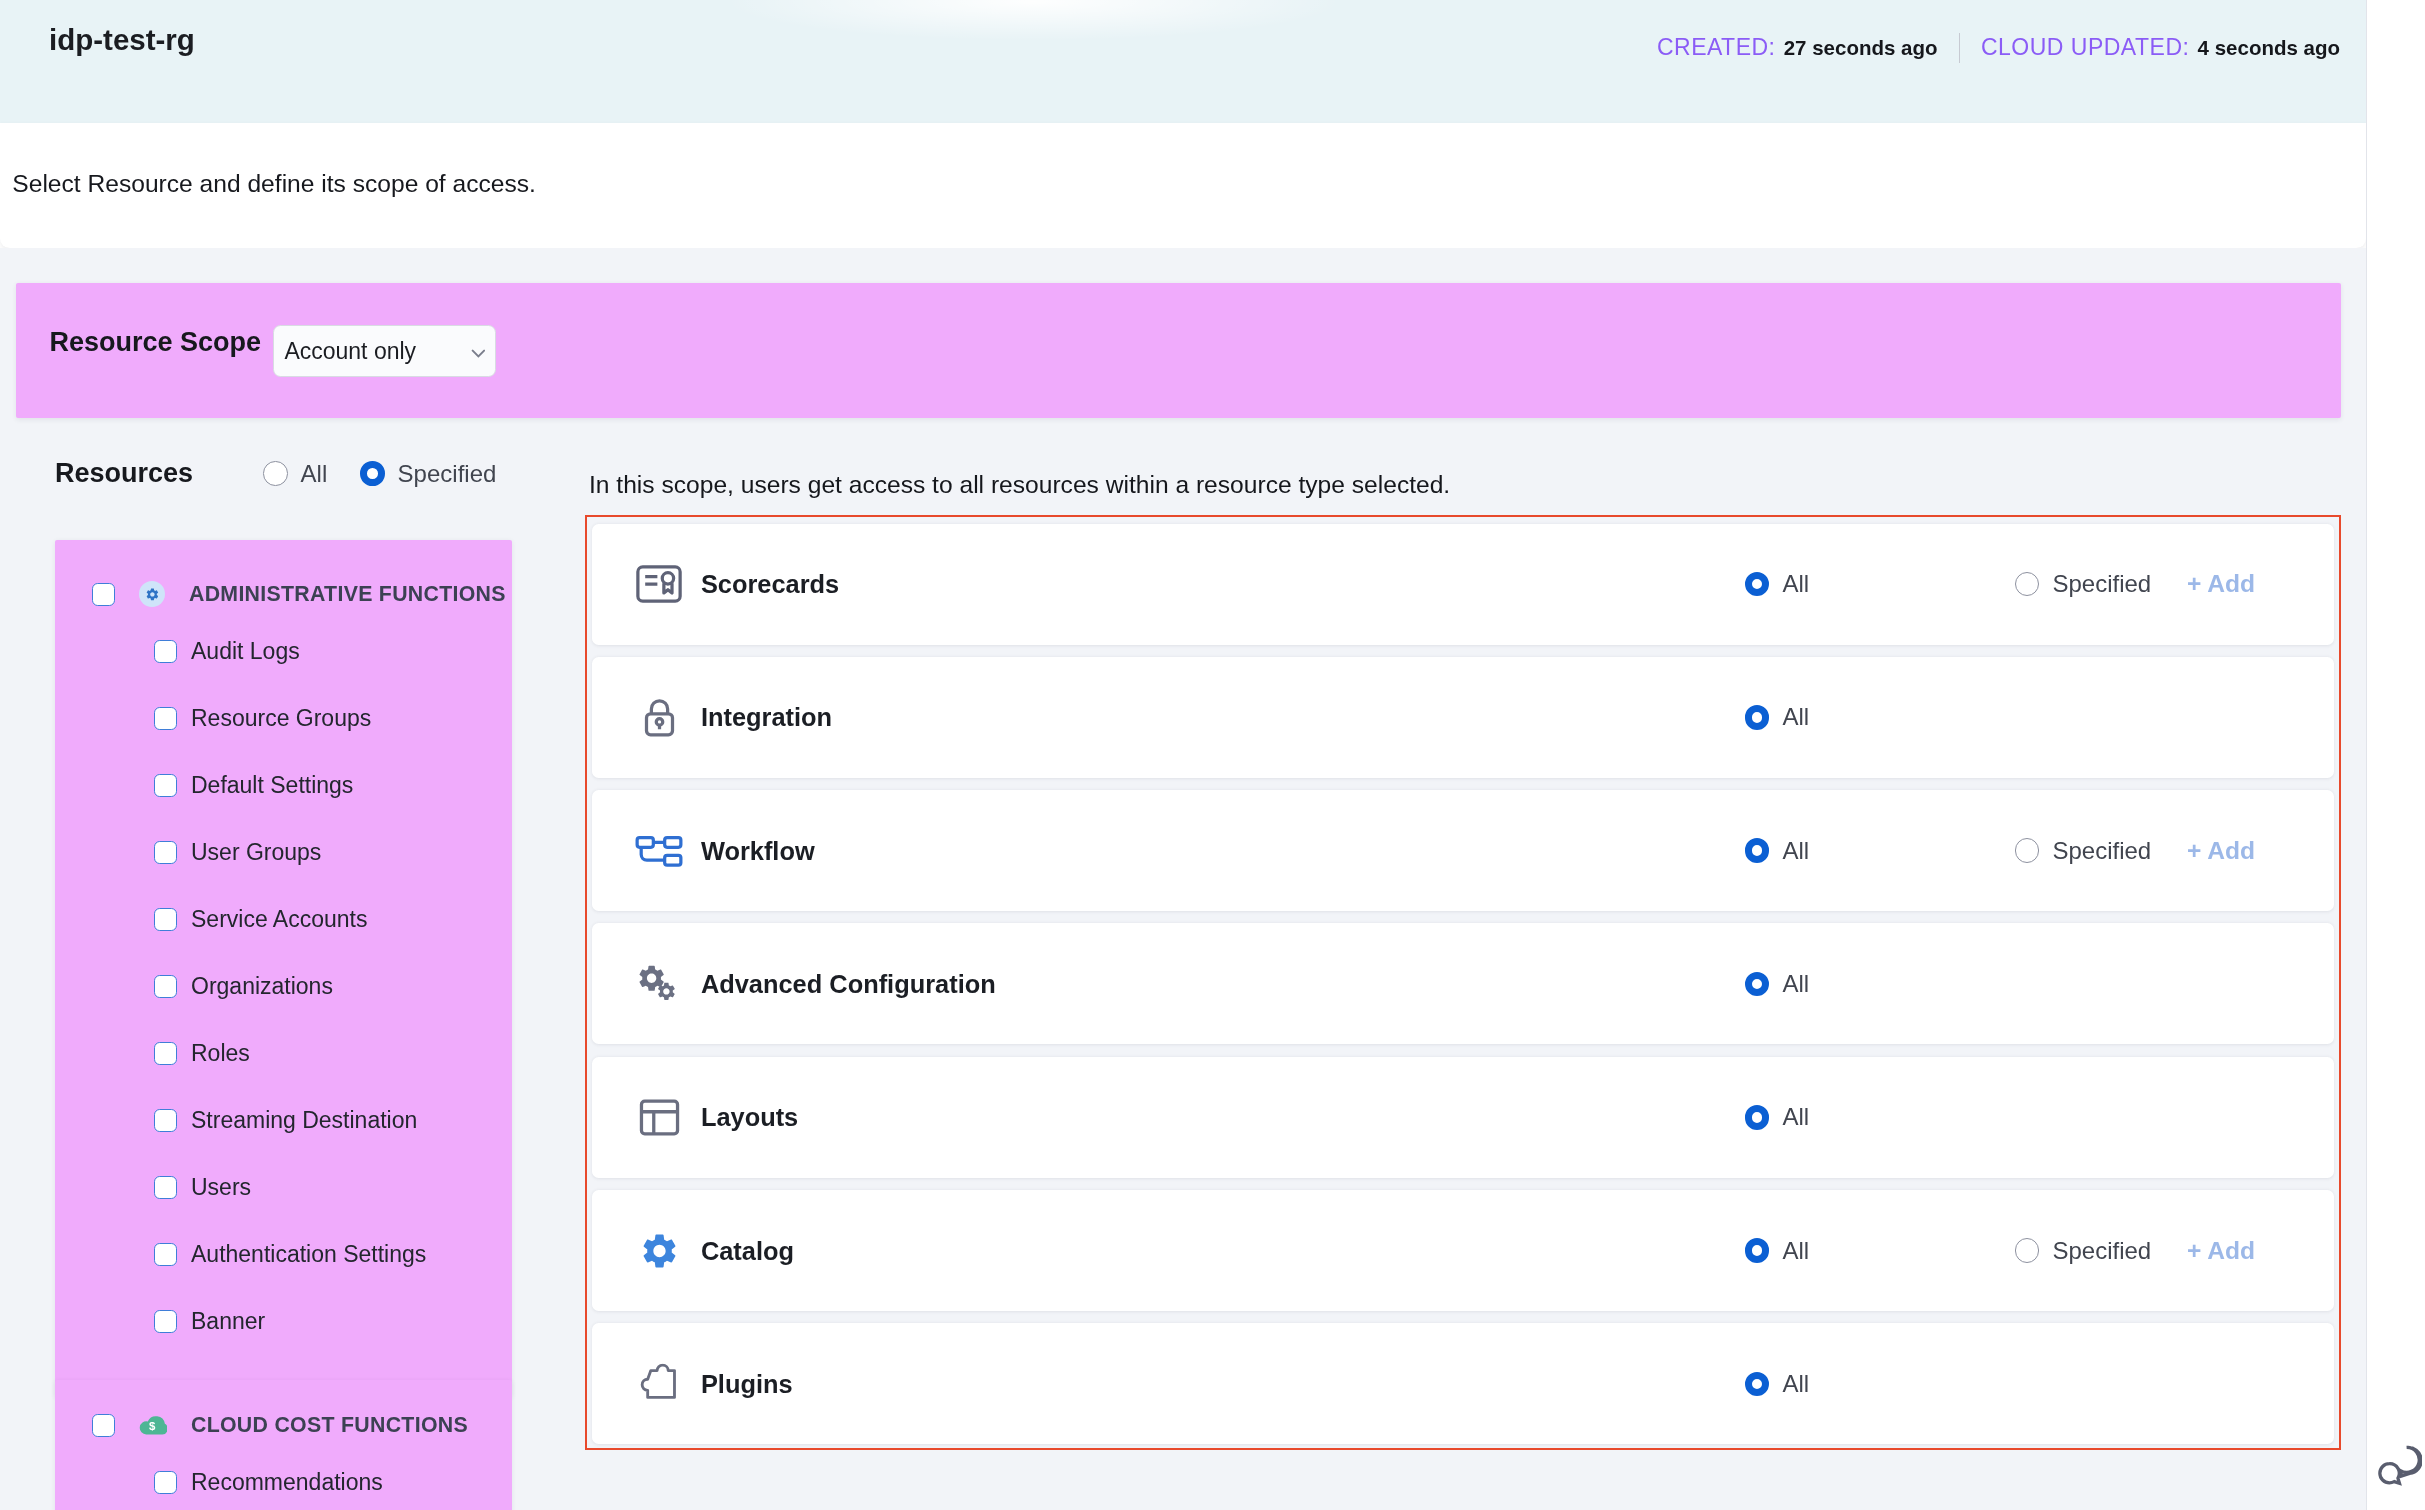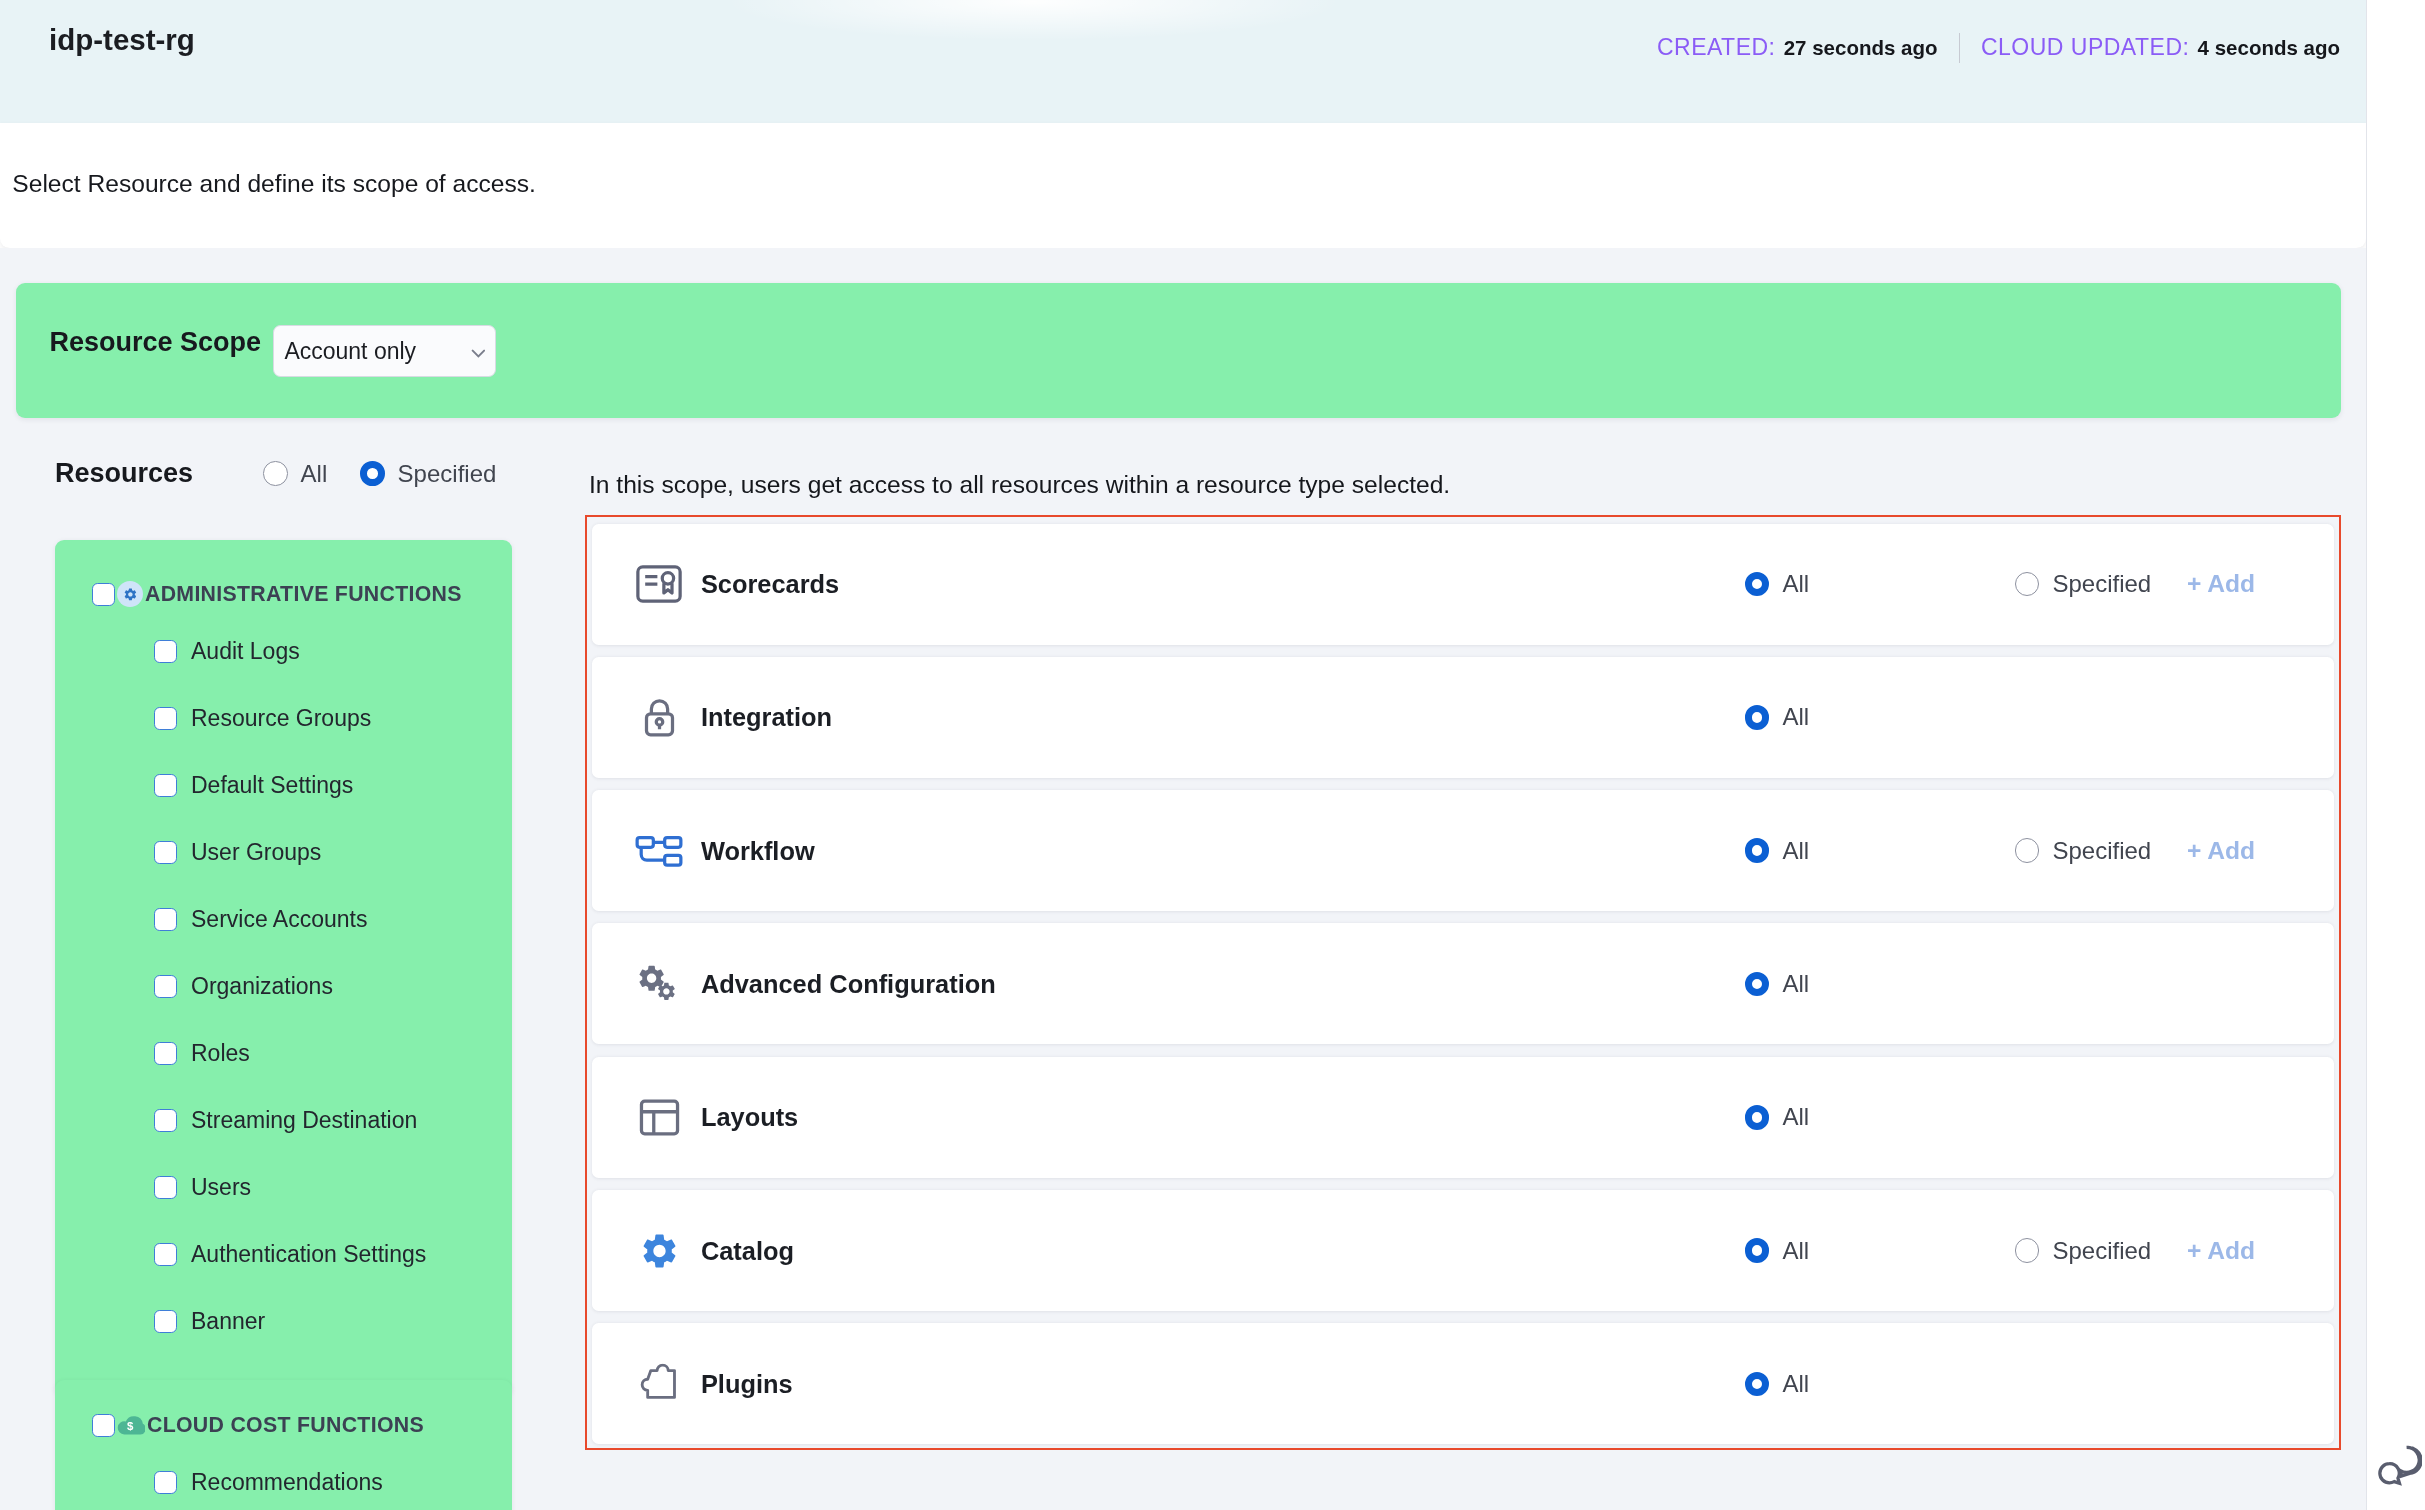--- a/index.html
+++ b/index.html
@@ -22,21 +22,21 @@
   .toolbar { position:absolute; left:0; top:123px; width:100%; height:125px; background:#ffffff;
              box-shadow:0 2.5px 4.9px rgba(40,41,61,.07); border-radius:0 0 9.8px 9.8px; }
   .toolbar-desc { position:absolute; left:12.3px; top:47px; font-size:24.6px; color:#17191e; }
   .btn { position:absolute; top:161px; height:59px; border:none; border-radius:7.4px;
          font-size:24.6px; font-weight:700; font-family:inherit; cursor:pointer; }
   .btn-save { left:2093px; width:113px; background:#9cb7e6; color:#ffffff; }
   .btn-discard { left:2232px; width:107px; background:#f5f6f8; color:#a9adba; }
 
   
   .page { position:absolute; left:0; top:248px; width:100%; height:1263px; background:#f2f4f8; }
-  .card { position:absolute; background:#86efac; border-radius:9px; box-shadow:0 1.6px 4.9px rgba(40,41,61,.08); }
+  .card { position:absolute; background:#f0abfc; border-radius:2px; box-shadow:0 1.6px 4.9px rgba(40,41,61,.08); }
 
   
   .scope-card { left:16.4px; top:35px; width:2325px; height:135px; }
   .scope-label { position:absolute; left:33px; top:44px; font-size:27px; font-weight:700; color:#17191e; }
   .dropdown { position:absolute; left:257px; top:42px; width:223px; height:52px; background:#fafbfd;
               border:0.8px solid #d8dbe3; border-radius:7.4px; display:flex; align-items:center;
               padding:0 10px; font-size:23px; color:#1b1d22; font-family:inherit; cursor:pointer; }
   .dropdown .chev { margin-left:auto; }
 
   
@@ -46,21 +46,21 @@
   .opt-label { font-size:24px; color:#41454f; }
   .radio { width:24.6px; height:24.6px; border-radius:50%; background:#ffffff; border:1.6px solid #8d919f; flex:none; }
   .radio.checked { border:7.4px solid #0b5fd3; }
   .res-head .opt-all { position:absolute; left:208px; top:6.6px; }
   .res-head .opt-spec { position:absolute; left:305px; top:6.6px; }
 
   
   .res-card1 { left:55px; top:292px; width:457px; height:856px; }
   .res-card2 { left:55px; top:1132px; width:457px; height:353px; }
   .checkbox { width:23px; height:23px; border:1.6px solid #3f7ed8; border-radius:5.7px; background:#ffffff; flex:none; cursor:pointer; }
-  .group-head { display:flex; align-items:center; gap:2px; padding-left:37px; padding-top:41px; }
+  .group-head { display:flex; align-items:center; gap:24px; padding-left:37px; padding-top:41px; }
   .group-name { font-size:21.3px; font-weight:600; color:#3c4153; letter-spacing:0.3px; }
   .badge { width:26px; height:26px; border-radius:50%; background:#cfe4f9; display:flex;
            align-items:center; justify-content:center; flex:none; }
   .res-items { margin-top:10.7px; }
   .res-item { height:67px; display:flex; align-items:center; gap:14px; padding-left:99px; }
   .res-item-label { font-size:23px; color:#23262e; }
 
   
   .scope-desc { position:absolute; left:589px; top:223px; font-size:24.6px; color:#15171c; }
   .red-box { position:absolute; left:585px; top:267px; width:1756px; height:935px;

